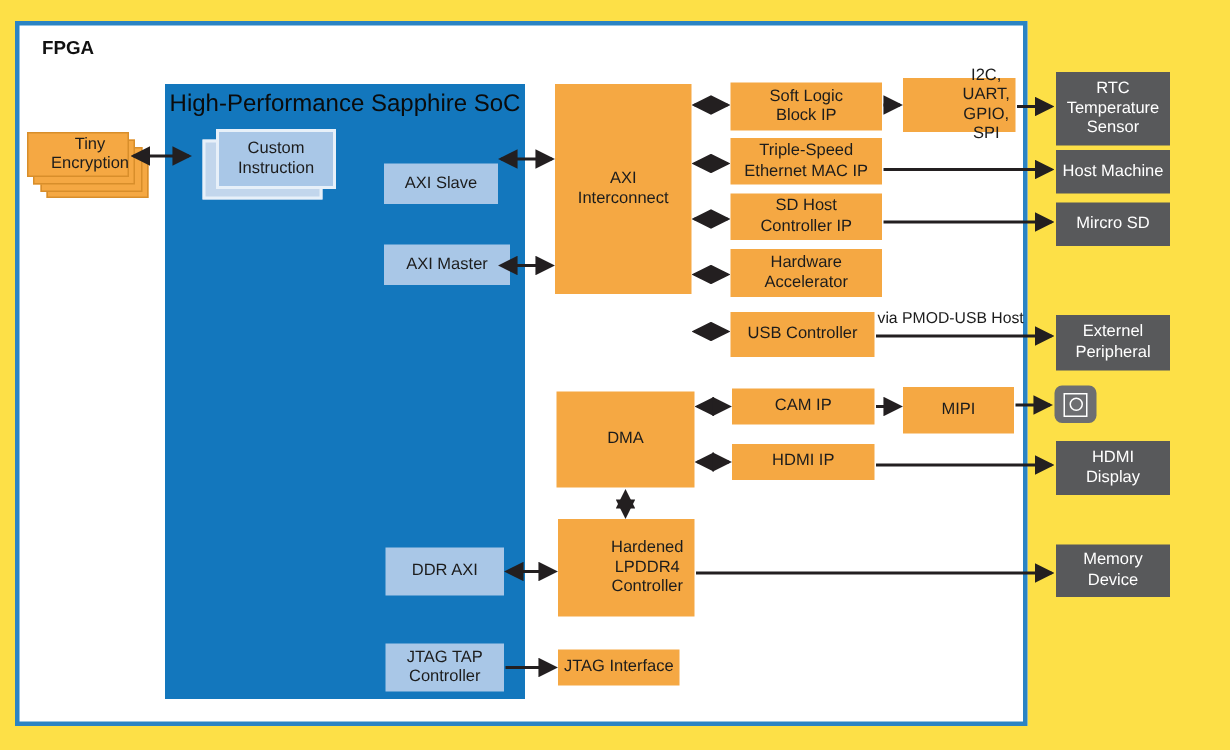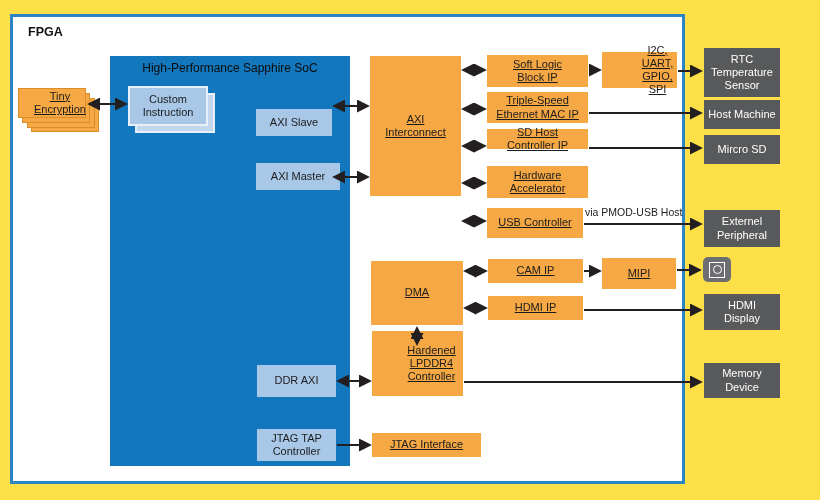--- a/index.html
+++ b/index.html
@@ -6,28 +6,28 @@
   body{width:820px;height:500px;position:relative;overflow:hidden;
        font-family:"Liberation Sans",sans-serif;}
   #canvas{position:absolute;left:0;top:0;width:820px;height:500px;background:#fde047;}
 
   .fpga-box{position:absolute;left:10px;top:14px;width:675px;height:470px;
             background:#fff;border:3px solid #2B84C4;box-sizing:border-box;}
   .fpga-label{position:absolute;left:28px;top:25px;font-size:12.5px;font-weight:bold;color:#111;}
 
   .soc-box{position:absolute;left:110px;top:56px;width:240px;height:410px;background:#1377BD;}
   .soc-title{position:absolute;left:110px;top:61px;width:240px;text-align:center;
-             font-size:12px;color:#0b0b0b;}
+             font-size:16px;color:#0b0b0b;}
 
   .node{position:absolute;display:flex;align-items:center;justify-content:center;
         text-align:center;font-size:11px;line-height:1.2;white-space:pre-line;
         color:#1c1c1c;box-sizing:border-box;}
-  .orange{background:#F5A843;text-decoration:underline;}
+  .orange{background:#F5A843;}
   .lightblue{background:#A9C7E7;}
-  .lb-border{border:2px solid #E7F0F9;}
+  .lb-border{border:2px solid #E7F0F9;margin-left:16px;}
   .gray{background:#58595B;color:#fff;font-size:11px;}
 
   .stackshadow{position:absolute;box-sizing:border-box;}
   .orange-sh{background:#F5A843;border:1.5px solid #D88E2B;}
   .tiny-main{border:1.5px solid #D88E2B;padding-left:16px;}
   .ci-shadow{background:#C2D6EC;border:2px solid #E7F0F9;}
 
   .annotation{position:absolute;font-size:10.5px;color:#1c1c1c;white-space:nowrap;}
 
   .cam-outer{position:absolute;left:703px;top:257px;width:28px;height:25px;background:#6D6E71;
@@ -66,37 +66,37 @@
   <div class="node lightblue" style="left:257px;top:429px;width:79px;height:32px;">JTAG TAP
 Controller</div>
 
   <div class="node orange" style="left:370px;top:56px;width:91px;height:140px;">AXI
 Interconnect</div>
 
   <div class="node orange" style="left:487px;top:55px;width:101px;height:32px;">Soft Logic
 Block IP</div>
   <div class="node orange" style="left:487px;top:92px;width:101px;height:31px;">Triple-Speed
 Ethernet MAC IP</div>
-  <div class="node orange" style="left:487px;top:129px;width:101px;height:20px;">SD Host
+  <div class="node orange" style="left:487px;top:129px;width:101px;height:31px;">SD Host
 Controller IP</div>
   <div class="node orange" style="left:487px;top:166px;width:101px;height:32px;">Hardware
 Accelerator</div>
   <div class="node orange" style="left:487px;top:208px;width:96px;height:30px;">USB Controller</div>
   <div class="node orange" style="left:602px;top:52px;width:75px;height:36px;padding-left:36px;">I2C, UART,
 GPIO, SPI</div>
 
   <div class="node orange" style="left:371px;top:261px;width:92px;height:64px;">DMA</div>
   <div class="node orange" style="left:488px;top:259px;width:95px;height:24px;">CAM IP</div>
   <div class="node orange" style="left:488px;top:296px;width:95px;height:24px;">HDMI IP</div>
   <div class="node orange" style="left:602px;top:258px;width:74px;height:31px;">MIPI</div>
 
-  <div class="node orange" style="left:372px;top:331px;width:91px;height:65px;padding-left:28px;">Hardened
+  <div class="node orange" style="left:372px;top:346px;width:91px;height:65px;padding-left:28px;">Hardened
 LPDDR4
 Controller</div>
-  <div class="node orange" style="left:372px;top:433px;width:109px;height:24px;">JTAG Interface</div>
+  <div class="node orange" style="left:372px;top:433px;width:81px;height:24px;">JTAG Interface</div>
 
   <div class="annotation" style="left:585px;top:206px;">via PMOD-USB Host</div>
 
   <div class="node gray" style="left:704px;top:48px;width:76px;height:49px;">RTC
 Temperature
 Sensor</div>
   <div class="node gray" style="left:704px;top:100px;width:76px;height:29px;">Host Machine</div>
   <div class="node gray" style="left:704px;top:135px;width:76px;height:29px;">Mircro SD</div>
   <div class="node gray" style="left:704px;top:210px;width:76px;height:37px;">Externel
 Peripheral</div>

